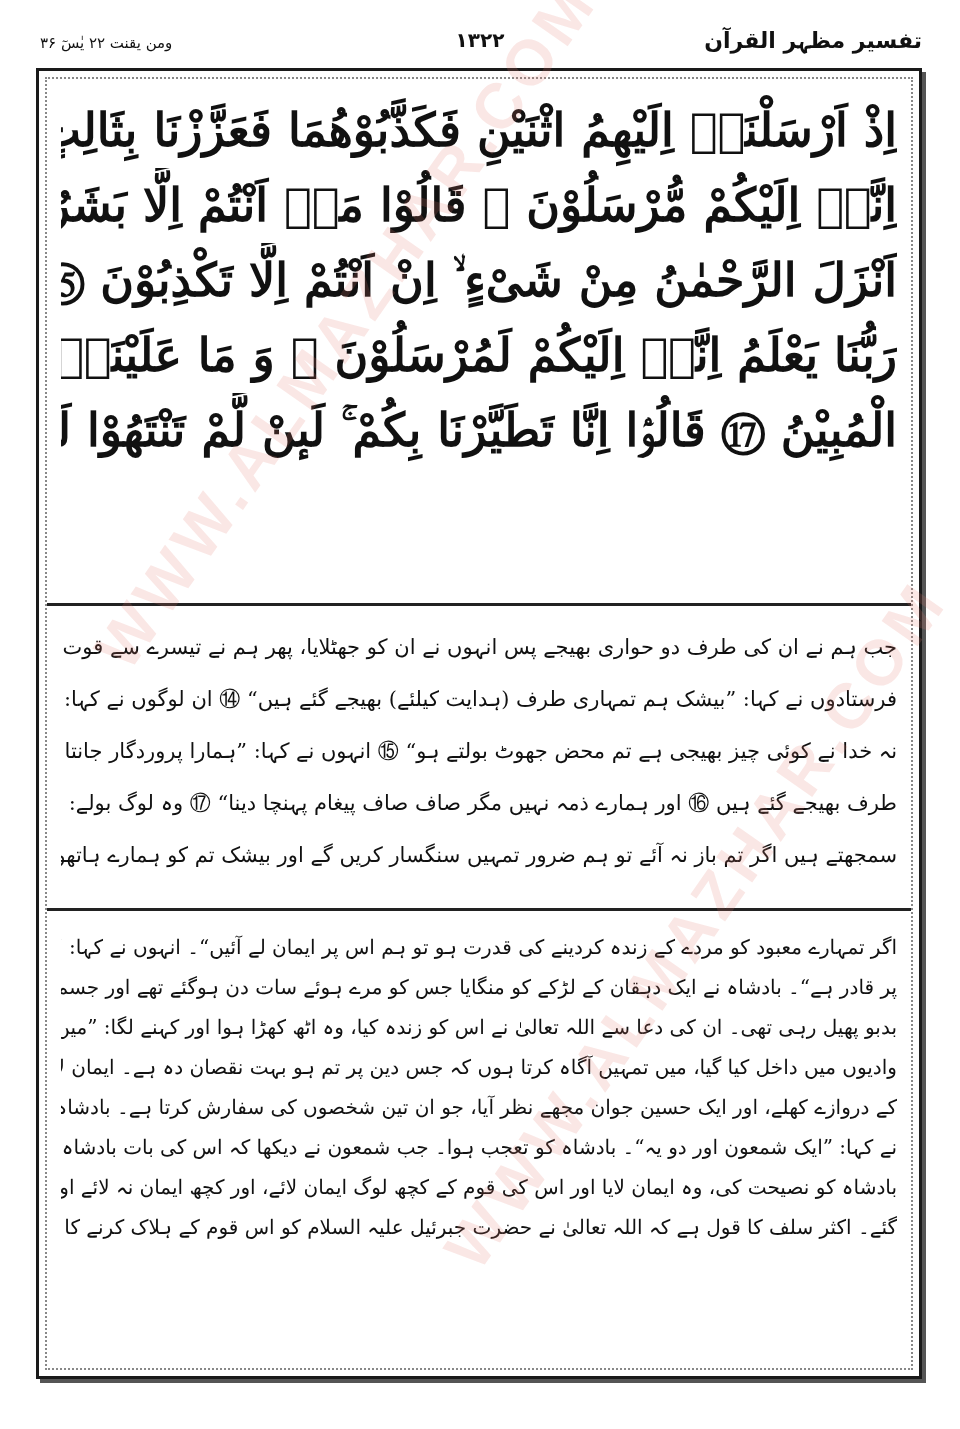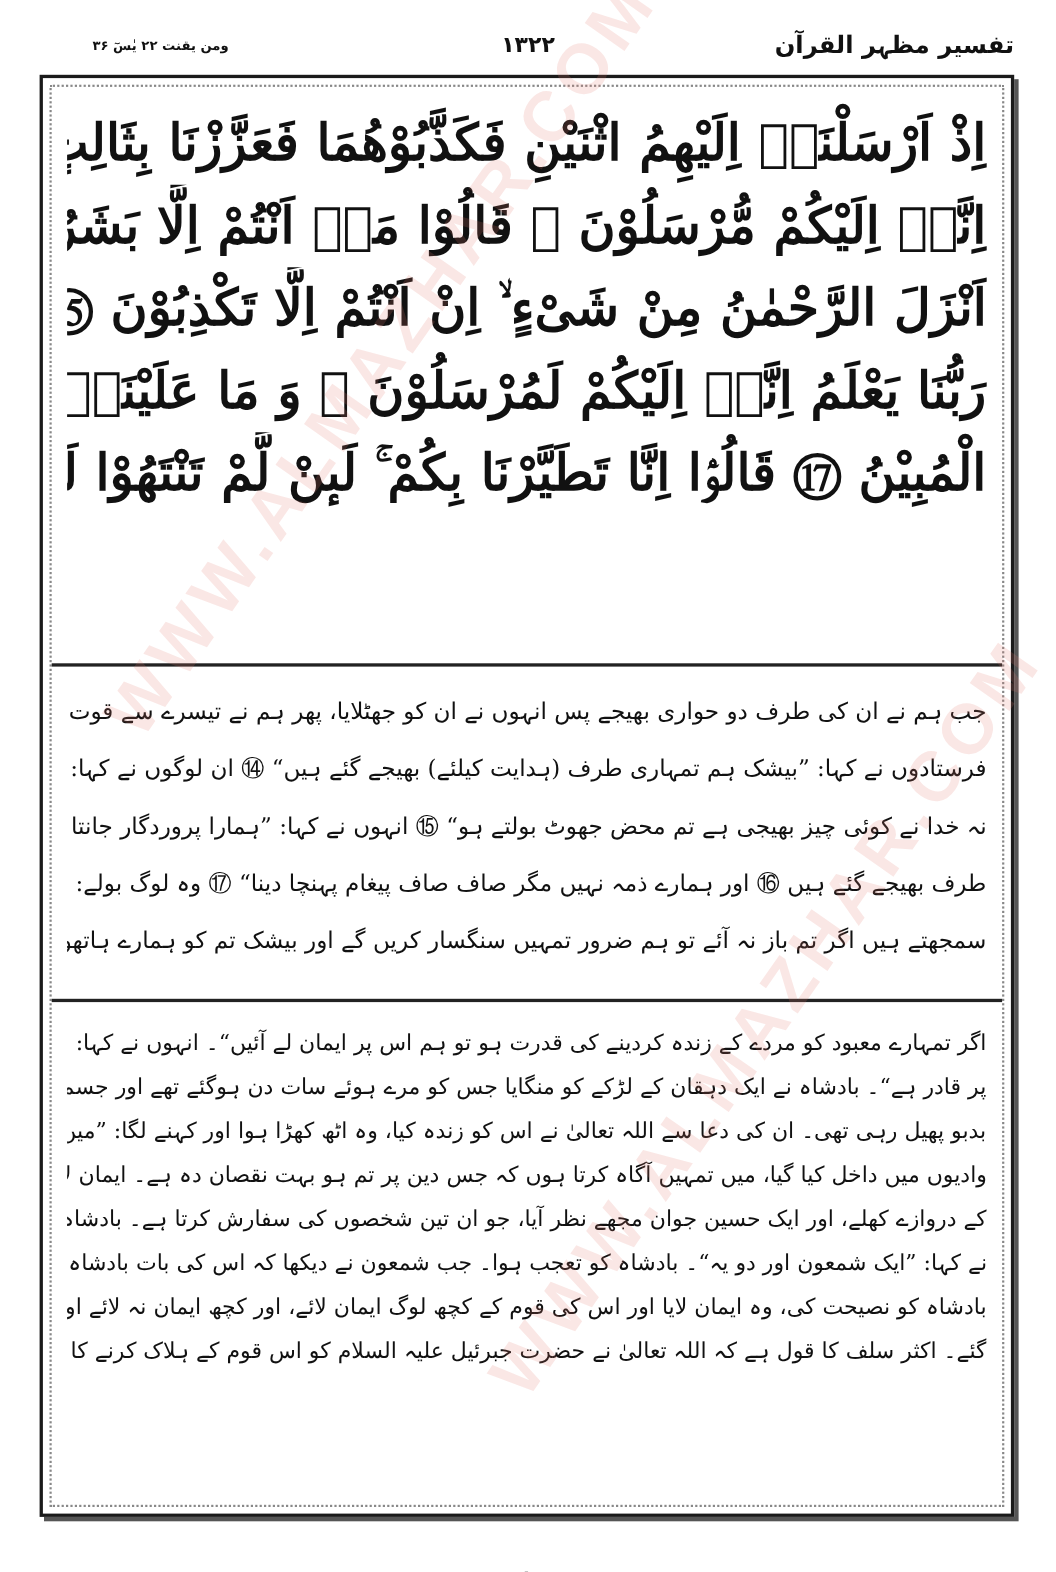--- a/index.html
+++ b/index.html
@@ -2,21 +2,21 @@
 <html><head>
 <meta charset="utf-8">
 <style>
   html, body { margin: 0; padding: 0; background: #ffffff; }
   body { width: 960px; height: 1429px; position: relative; overflow: hidden;
          font-family: "DejaVu Sans", sans-serif; color: #111; }
 
   .header { position: absolute; top: 28px; left: 36px; right: 36px; height: 36px; }
   .header-right { position: absolute; right: 2px; top: 0; font-size: 22px; font-weight: bold; direction: rtl; }
   .header-center { position: absolute; left: 0; right: 0; top: 0; text-align: center; font-size: 20px; font-weight: bold; }
-  .header-left { position: absolute; left: 4px; top: 6px; font-size: 12px; font-weight: bold; direction: rtl; margin-left: 44px; }
+  .header-left { position: absolute; left: 4px; top: 6px; font-size: 15px; font-weight: normal; direction: rtl; }
 
   .frame { position: absolute; left: 36px; top: 68px; width: 880px; height: 1305px;
            border: 3px solid #1a1a1a; box-shadow: 4px 4px 0 #555; background: #fff; }
   .inner { position: absolute; left: 6px; top: 6px; right: 6px; bottom: 6px;
            border: 2px dotted #888; }
 
   .section { position: absolute; left: 0; right: 0; direction: rtl; }
   .verse { top: 0; height: 524px; padding: 14px 14px 0 14px; box-sizing: border-box; }
   .divider { position: absolute; left: 0; right: 0; height: 3px; background: #222; }
   .div1 { top: 524px; }

